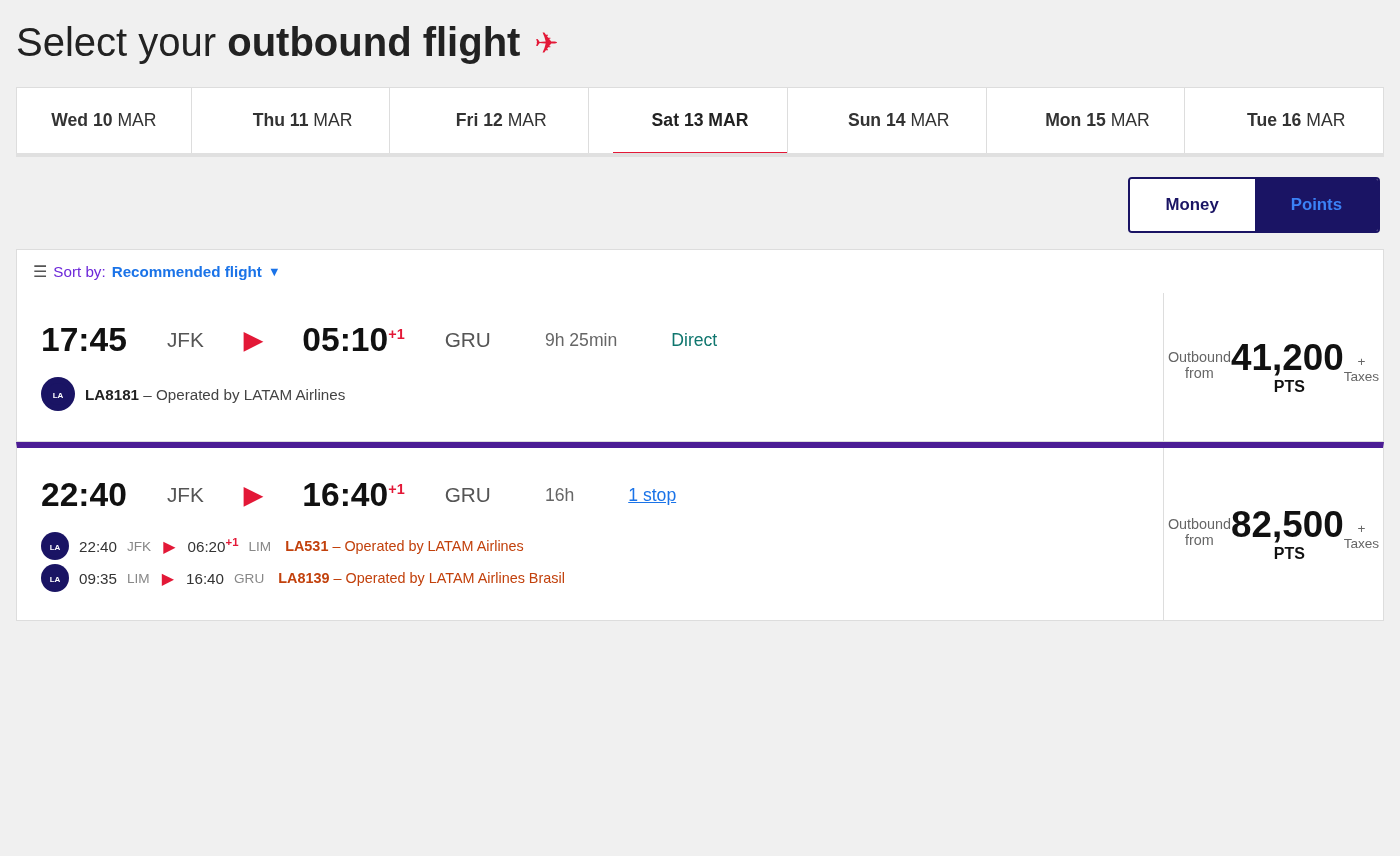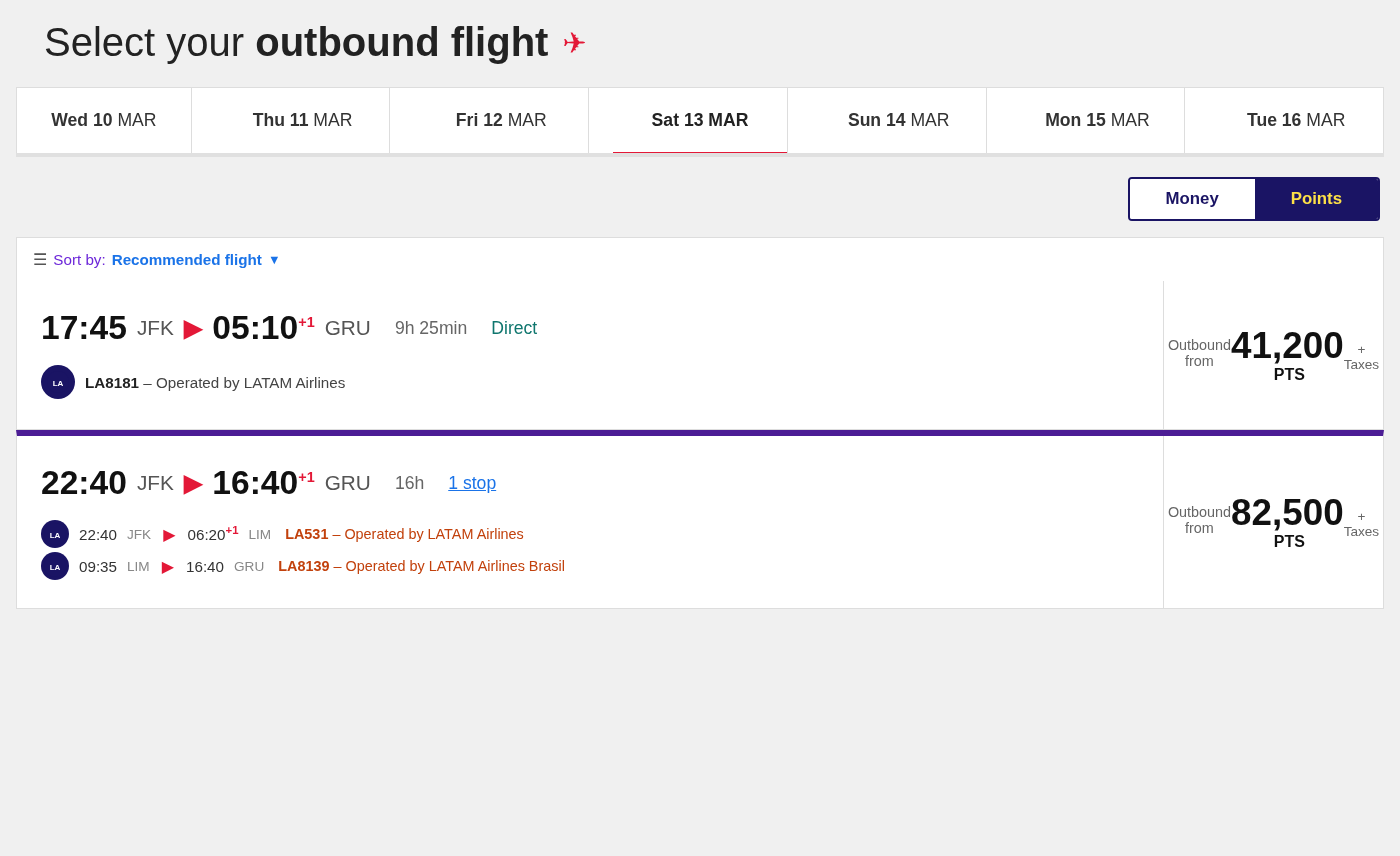--- a/index.html
+++ b/index.html
@@ -13,21 +13,20 @@
       max-width: 1400px;
       margin: 0 auto;
       padding: 20px 16px 0 16px;
     }
     
     .page-title-row {
       display: flex;
       align-items: center;
       gap: 14px;
       margin-bottom: 22px;
-      margin-left: 28px;
     }
     .page-title {
       font-size: 2.5rem;
       font-weight: 400;
       color: #222;
     }
     .page-title strong {
       font-weight: 800;
     }
     .plane-icon {
@@ -84,34 +83,34 @@
       margin-bottom: 16px;
       padding-right: 4px;
     }
     .toggle-group {
       display: flex;
       border: 2px solid #1a1464;
       border-radius: 4px;
       overflow: hidden;
     }
     .toggle-btn {
-      padding: 10px 36px;
+      padding: 16px 36px;
       font-size: 1.05rem;
       font-weight: 600;
       cursor: pointer;
       border: none;
       outline: none;
     }
     .toggle-btn.inactive {
       background: #fff;
       color: #1a1464;
     }
     .toggle-btn.active {
       background: #1a1464;
-      color: #fde047;
+      color: #3b82f6;
     }
     
     .sort-row {
       background: #fff;
       border: 1px solid #ddd;
       border-bottom: none;
       padding: 12px 16px;
       display: flex;
       align-items: center;
       gap: 6px;
@@ -137,21 +136,21 @@
       border-top: 6px solid #4c1d95;
       margin-top: 0;
     }
     .flight-main {
       flex: 1;
       padding: 28px 24px 24px 24px;
     }
     .flight-times-row {
       display: flex;
       align-items: center;
-      gap: 6px;
+      gap: 36px;
       margin-bottom: 18px;
     }
     .flight-time {
       font-size: 2.1rem;
       font-weight: 800;
       color: #111;
     }
     .flight-airport {
       font-size: 1.3rem;
       font-weight: 400;

